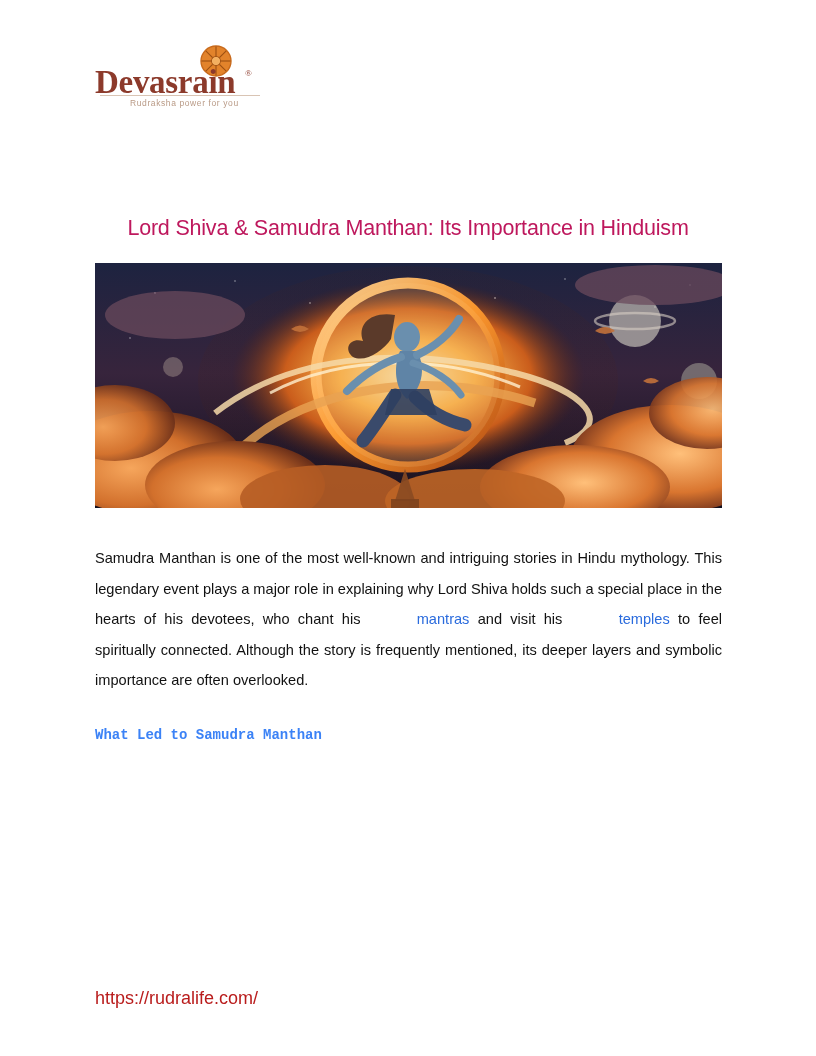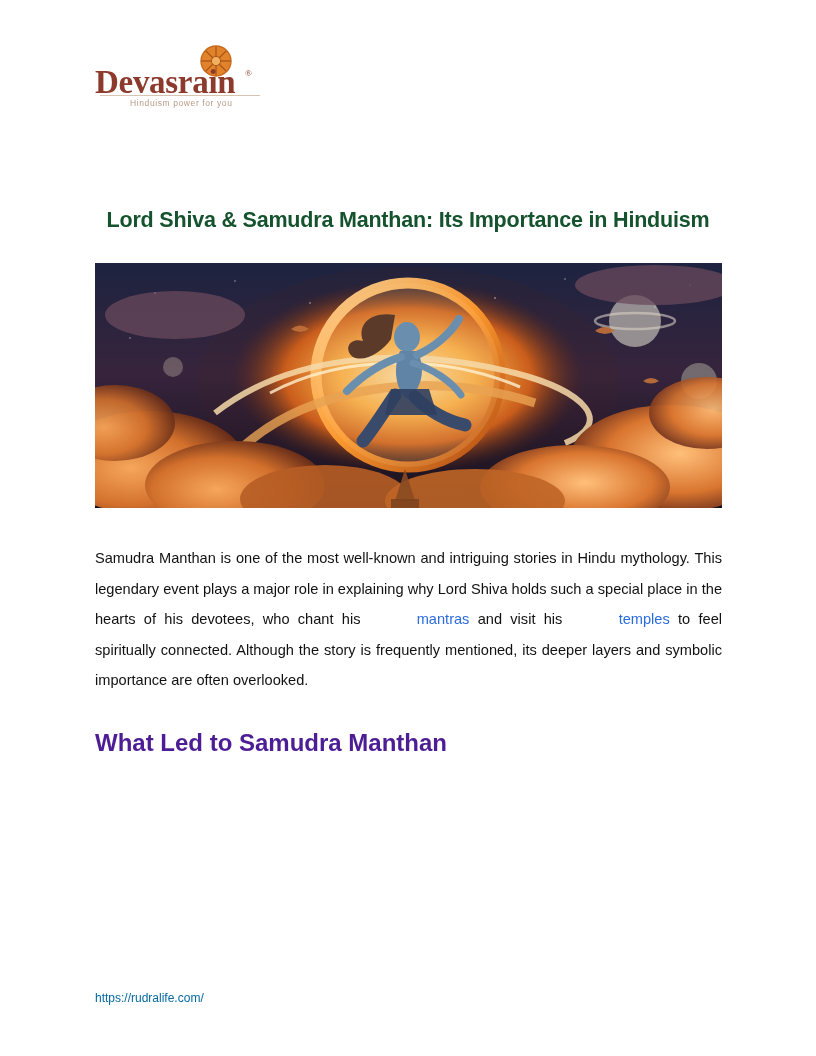--- a/index.html
+++ b/index.html
@@ -78,28 +78,28 @@
     left: 5px;
     top: 51px;
     width: 160px;
     height: 1px;
     background: #d9c4b4;
   }
 
   
   .title {
     position: absolute;
-    top: 186px;
+    top: 194px;
     left: 95px;
     width: 626px;
     text-align: center;
     font-size: 21.5px;
-    font-weight: 700;
+    font-weight: 400;
     line-height: 1.95;
-    color: #14532d;
+    color: #be185d;
     letter-spacing: -0.2px;
   }
 
   
   .hero {
     position: absolute;
     top: 263px;
     left: 95px;
     width: 627px;
     height: 245px;
@@ -123,37 +123,38 @@
     color: #111111;
   }
   p.body + p.body { margin-top: 18px; }
   a.inline-link {
     color: #2a6bdd;
     text-decoration: none;
     margin-left: 48px;
   }
   h2.section {
     margin: 30px 0 0 0;
-    font-size: 24px;
+    font-size: 14px;
     font-weight: 700;
     line-height: 1.4;
-    color: #4c1d95;
+    color: #3b82f6;
+    font-family: Liberation Mono, monospace;
   }
   .after-head { margin-top: 22px; }
 
   
   .footer {
     position: absolute;
     left: 95px;
     top: 988px;
     width: 627px;
   }
   .footer a {
-    font-size: 12px;
-    color: #0369a1;
+    font-size: 18px;
+    color: #b91c1c;
     text-decoration: none;
   }
 </style>
 </head>
 <body>
 
 <div class="page">
 
   <div class="header">
     <div class="logo-wrap">
@@ -168,21 +169,21 @@
             <path d="M27.2 6.8 L6.8 27.2"></path>
           </g>
           <circle cx="17" cy="17" r="4.6" fill="#f3b061" stroke="#a85615" stroke-width="1"></circle>
         </svg>
       </span>
       <div class="logo-text">
         <span>Devas</span><span class="life">rain</span>
       </div>
       <span class="logo-reg">®</span>
       <div class="logo-rule"></div>
-      <div class="logo-tag">Hinduism power for you</div>
+      <div class="logo-tag">Rudraksha power for you</div>
     </div>
   </div>
 
   <h1 class="title">Lord Shiva &amp; Samudra Manthan: Its Importance in Hinduism</h1>
 
   <div class="hero">
     <svg width="627" height="245" viewBox="0 0 627 245" aria-hidden="true">
       <defs>
         <radialGradient id="glow" cx="50%" cy="48%" r="42%">
           <stop offset="0%" stop-color="#ffe7b0"></stop>

